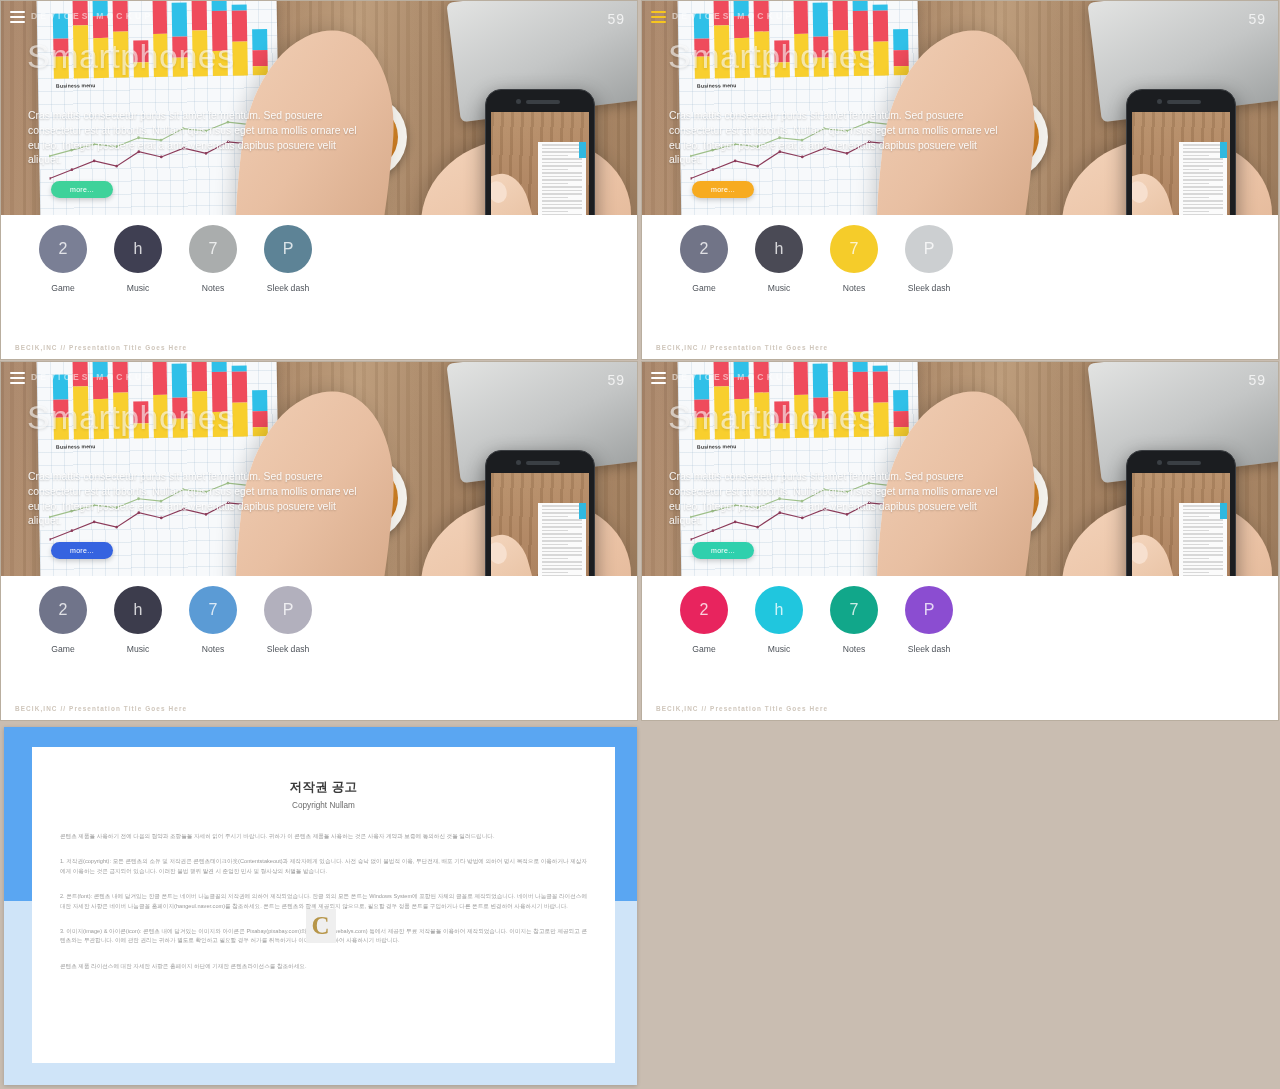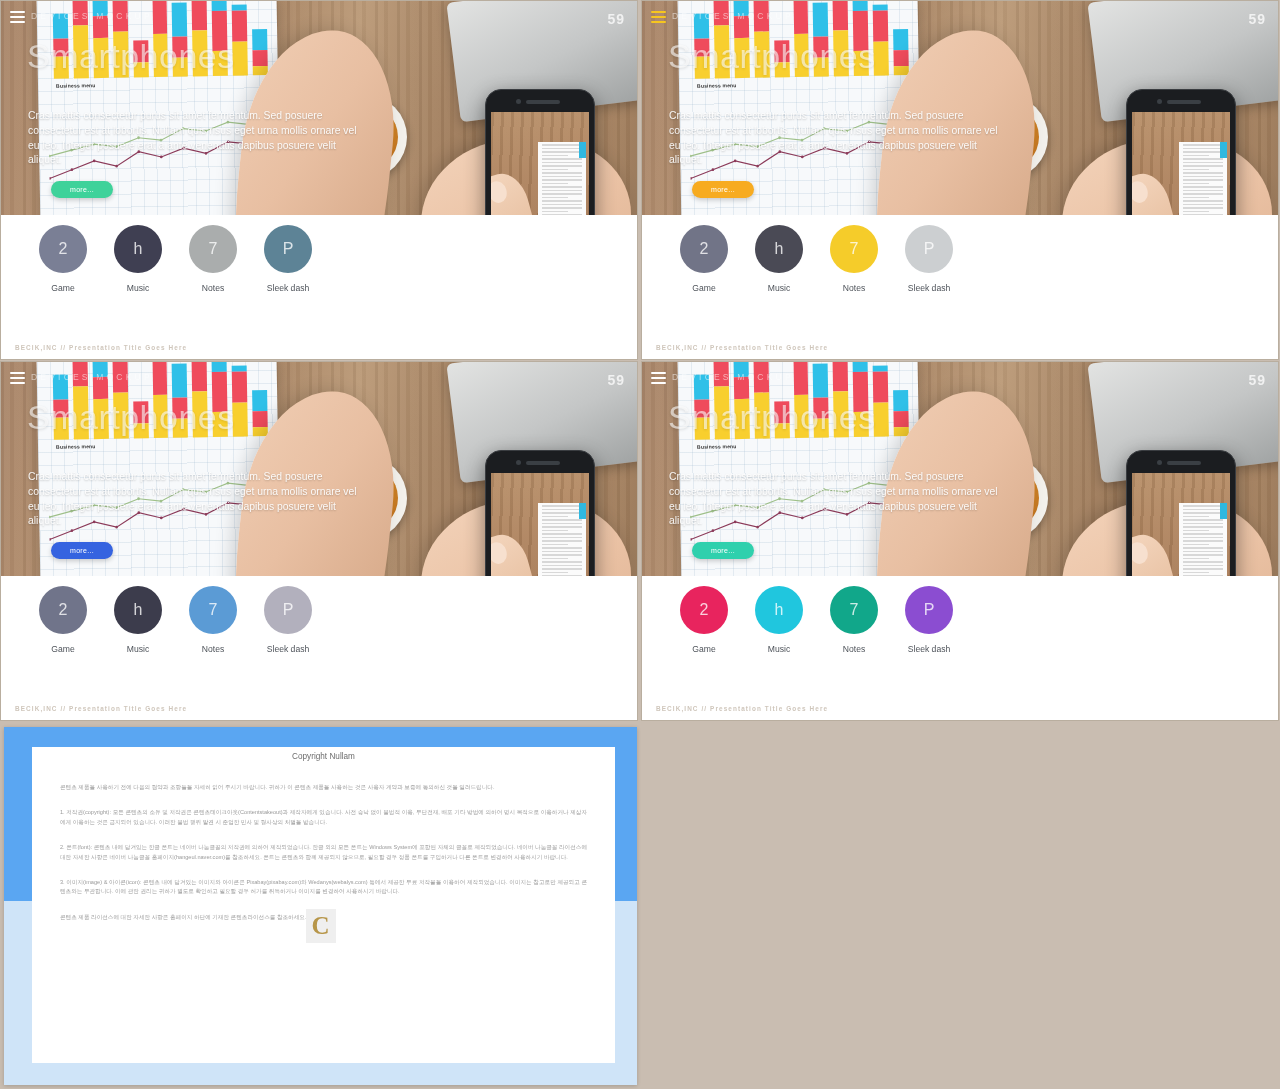--- a/index.html
+++ b/index.html
@@ -124,26 +124,26 @@
     background: linear-gradient(160deg,#f4d6be,#e2b795);
     border-radius: 40% 46% 30% 34% / 36% 34% 58% 60%;
     transform: rotate(-16deg);
   }
   .finger::after { content:""; position:absolute; left:12px; top:6px; width:18px; height:22px; border-radius:50%; background:#f7e0cf; }
   .topbar { position: absolute; left:0; right:0; top:0; height:216px; }
   .hamb { position: absolute; left: 9px; top: 10px; width: 15px; height: 12px; display:flex; flex-direction:column; justify-content:space-between; }
   .hamb i { display:block; height: 2.2px; border-radius:1px; background:#ffffff; }
   .eyebrow {
     position: absolute; left: 30px; top: 10px;
-    font-size: 8.5px; letter-spacing: 3.2px; font-weight: normal;
+    font-size: 8.5px; letter-spacing: 3.2px; font-weight: bold;
     color: rgba(255,255,255,.55);
   }
   .pagenum {
     position: absolute; right: 12px; top: 10px;
-    font-size: 14px; color: rgba(255,255,255,.75); font-weight: 700; letter-spacing:1px;
+    font-size: 14px; color: rgba(255,255,255,.75); font-weight: 400; letter-spacing:1px;
   }
   .title {
     position: absolute; left: 26px; top: 36px;
     font-size: 34px; font-weight: 300; letter-spacing: .5px;
     color: rgba(255,255,255,.60);
     text-shadow: 0 1px 3px rgba(0,0,0,.12);
   }
   .body {
     position: absolute; left: 27px; top: 108px; width: 340px;
     font-size: 10.4px; line-height: 14.8px; color: rgba(255,255,255,.92);
@@ -1000,20 +1000,21 @@
           </div>
           <div class="footer">BECIK,INC // Presentation Title Goes Here</div>
         </div>
       </div>
     </div>
 
   <div class="copyright">
     <div class="cp-band"></div>
     <div class="cp-band2"></div>
     <div class="cp-card">
+      <div class="cp-h1">저작권 공고</div>
       <div class="cp-h2">Copyright Nullam</div>
       <div class="cp-p first">콘텐츠 제품을 사용하기 전에 다음의 협약과 조항들을 자세히 읽어 주시기 바랍니다. 귀하가 이 콘텐츠 제품을 사용하는 것은 사용자 계약과 보증에 동의하신 것을 일러드립니다.</div>
       <div class="cp-p">1. 저작권(copyright): 모든 콘텐츠의 소유 및 저작권은 콘텐츠테이크아웃(Contentstakeout)과 제작자에게 있습니다. 사전 승낙 없이 불법적 이용, 무단전재, 배포 기타 방법에 의하여 명시 목적으로 이용하거나 제삼자에게 이용하는 것은 금지되어 있습니다. 이러한 불법 행위 발견 시 준엄한 민사 및 형사상의 처벌을 받습니다.</div>
       <div class="cp-p">2. 폰트(font): 콘텐츠 내에 담겨있는 한글 폰트는 네이버 나눔글꼴의 저작권에 의하여 제작되었습니다. 한글 외의 모든 폰트는 Windows System에 포함된 자체의 글꼴로 제작되었습니다. 네이버 나눔글꼴 라이선스에 대한 자세한 사항은 네이버 나눔글꼴 홈페이지(hangeul.naver.com)를 참조하세요. 폰트는 콘텐츠와 함께 제공되지 않으므로, 필요할 경우 정품 폰트를 구입하거나 다른 폰트로 변경하여 사용하시기 바랍니다.</div>
       <div class="cp-p">3. 이미지(image) &amp; 아이콘(icon): 콘텐츠 내에 담겨있는 이미지와 아이콘은 Pixabay(pixabay.com)와 Wedanys(webalys.com) 등에서 제공한 무료 저작물을 이용하여 제작되었습니다. 이미지는 참고로만 제공되고 콘텐츠와는 무관합니다. 이에 관한 권리는 귀하가 별도로 확인하고 필요할 경우 허가를 취득하거나 이미지를 변경하여 사용하시기 바랍니다.</div>
       <div class="cp-p">콘텐츠 제품 라이선스에 대한 자세한 사항은 홈페이지 하단에 기재한 콘텐츠라이선스를 참조하세요.</div>
     </div>
     <div class="cp-wm">C</div>
   </div>
 

